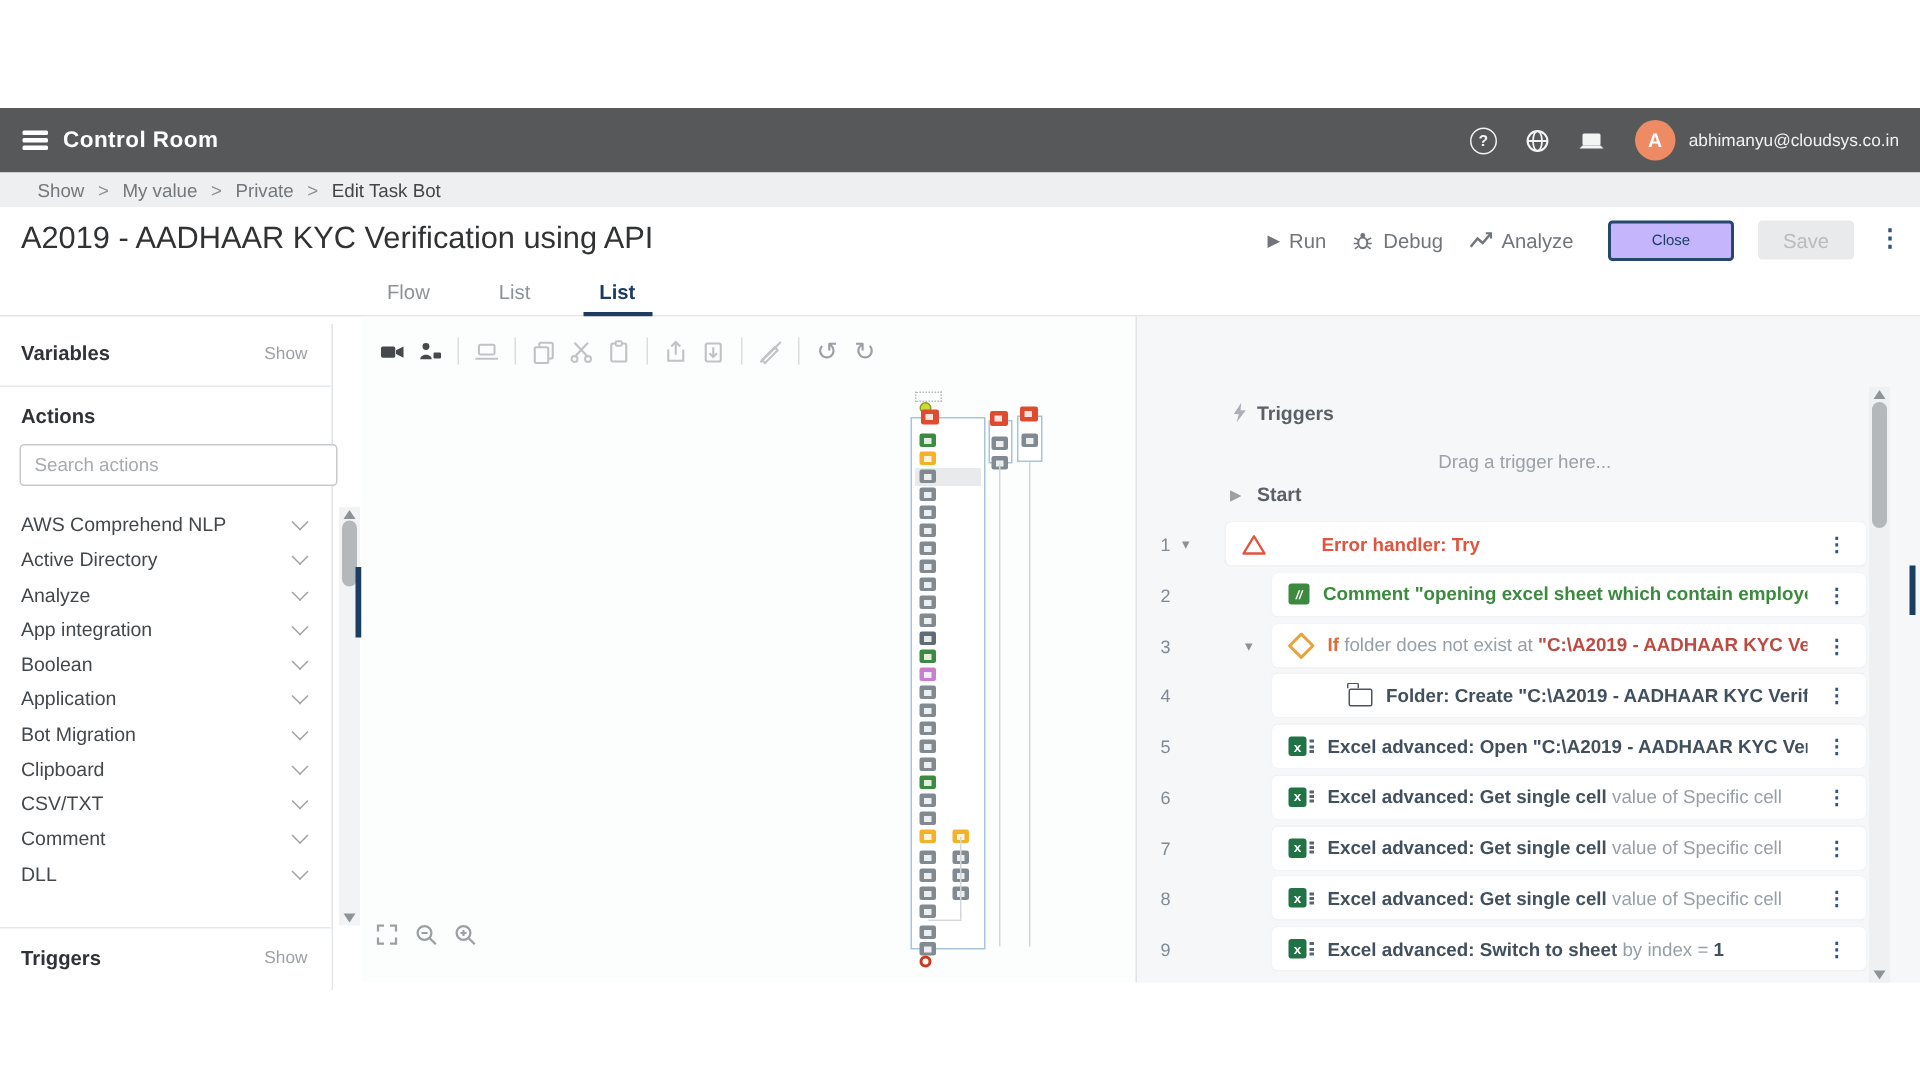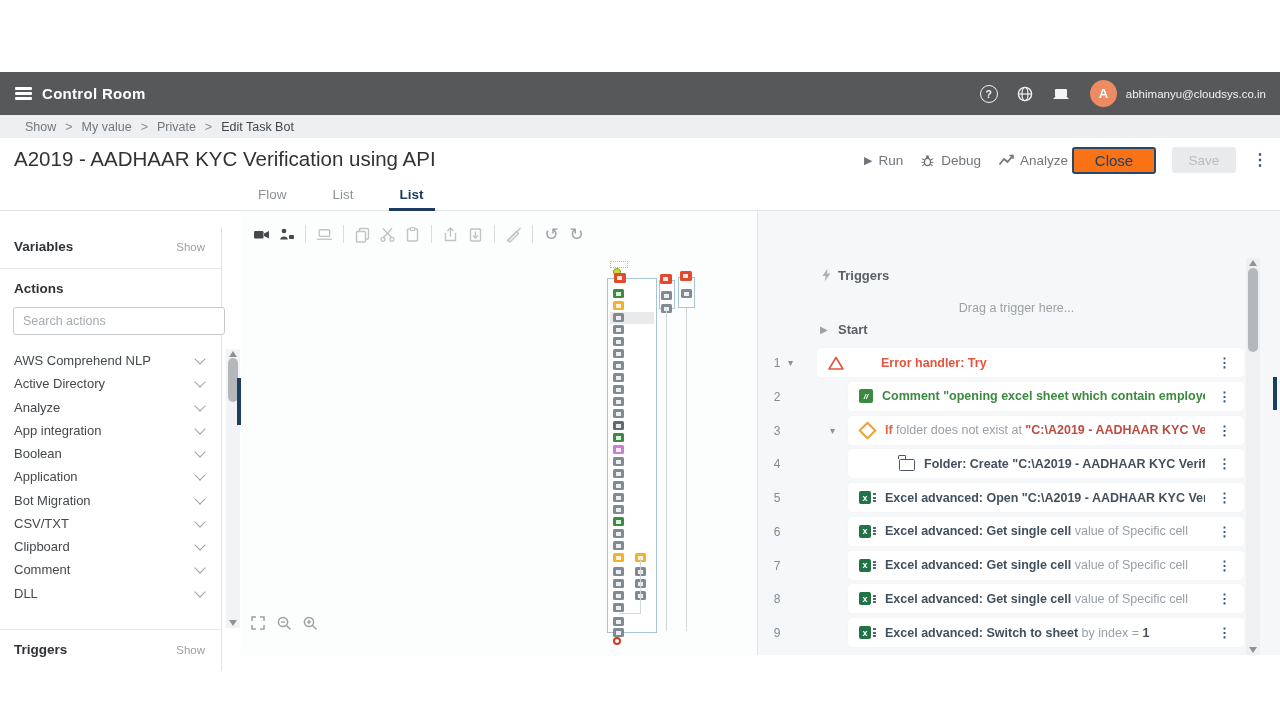--- a/index.html
+++ b/index.html
@@ -26,38 +26,38 @@
   .crumb-sep{margin-right:9px;color:#8a8f94}
   .crumb.last{color:#43474b}
 
   
   .titlebar{position:absolute;top:66px;left:0;width:100%;height:44px;background:#fff}
   .page-title{position:absolute;left:14px;top:9px;font-size:20.5px;color:#303234}
   .title-actions{position:absolute;right:12px;top:0;height:44px;display:flex;align-items:center}
   .act-link{display:flex;align-items:center;color:#70767b;font-size:13.5px;margin-left:17px;cursor:pointer}
   .act-link .gl{margin-right:6px;display:flex;align-items:center}
   .play-gl{font-size:11px;color:#6f757a}
-  .btn-close{margin-left:4px;width:80px;height:23px;background:#f97316;border:2px solid #24496d;border-radius:3px;
-    color:#1c3f63;font-size:15px;display:flex;align-items:center;justify-content:center;cursor:pointer}
+  .btn-close{margin-left:23px;width:80px;height:23px;background:#c4b5fd;border:2px solid #24496d;border-radius:3px;
+    color:#1c3f63;font-size:10px;display:flex;align-items:center;justify-content:center;cursor:pointer}
   .btn-save{margin-left:16px;width:64px;height:26px;background:#e9eaeb;border:none;border-radius:3px;
     color:#b9bcbf;font-size:13.5px;display:flex;align-items:center;justify-content:center}
   .title-kebab{margin-left:16px;color:#33547a;font-size:16px;font-weight:bold;cursor:pointer;line-height:1}
 
   
   .tabstrip{position:absolute;top:110px;left:0;width:100%;height:29px;border-bottom:1px solid #e1e4e6;
     box-sizing:border-box;display:flex;padding-left:247px}
   .tab{font-size:13.5px;color:#8d9296;padding:5px 11px 0 11px;margin-right:24px;cursor:pointer;
     border-bottom:3px solid transparent;box-sizing:border-box;height:29px}
   .tab.active{color:#1d3c60;font-weight:bold;border-bottom-color:#1d3c60}
 
   
   .content{position:absolute;top:139px;left:0;width:1280px;height:444px}
 
   
-  .sidebar{position:absolute;left:0;top:16px;width:222px;height:100%;background:#fff;border-right:1px solid #e1e4e6;box-sizing:border-box}
+  .sidebar{position:absolute;left:0;top:5px;width:222px;height:100%;background:#fff;border-right:1px solid #e1e4e6;box-sizing:border-box}
   .sb-head{position:absolute;left:0;top:0;width:100%;height:42px;border-bottom:1px solid #e6e8ea;box-sizing:border-box}
   .sb-title{position:absolute;left:14px;top:12px;font-size:13.5px;font-weight:bold;color:#2f3337}
   .sb-show{position:absolute;right:16px;top:14px;font-size:11.5px;color:#9ba0a4;cursor:pointer}
   .actions-label{position:absolute;left:14px;top:54px;font-size:13.5px;font-weight:bold;color:#2f3337}
   .search-input{position:absolute;left:13px;top:80px;width:212px;height:28px;box-sizing:border-box;
     border:1px solid #c7cacc;border-radius:3px;padding:0 9px;font-size:12.5px;color:#43474b;
     font-family:"Liberation Sans",sans-serif;outline:none}
   .search-input::placeholder{color:#a6abaf}
   .cat-list{position:absolute;left:0;top:122px;width:226px}
   .cat-row{height:23.25px;display:flex;align-items:center;padding-left:14px;cursor:pointer}
@@ -252,25 +252,25 @@
           </div>
           <div class="cat-row">
             <span class="cat-label">Application</span>
             <span class="chev"></span>
           </div>
           <div class="cat-row">
             <span class="cat-label">Bot Migration</span>
             <span class="chev"></span>
           </div>
           <div class="cat-row">
+            <span class="cat-label">Clipboard</span>
+            <span class="chev"></span>
+          </div>
+          <div class="cat-row">
             <span class="cat-label">CSV/TXT</span>
-            <span class="chev"></span>
-          </div>
-          <div class="cat-row">
-            <span class="cat-label">Clipboard</span>
             <span class="chev"></span>
           </div>
           <div class="cat-row">
             <span class="cat-label">Comment</span>
             <span class="chev"></span>
           </div>
           <div class="cat-row">
             <span class="cat-label">DLL</span>
             <span class="chev"></span>
           </div>

